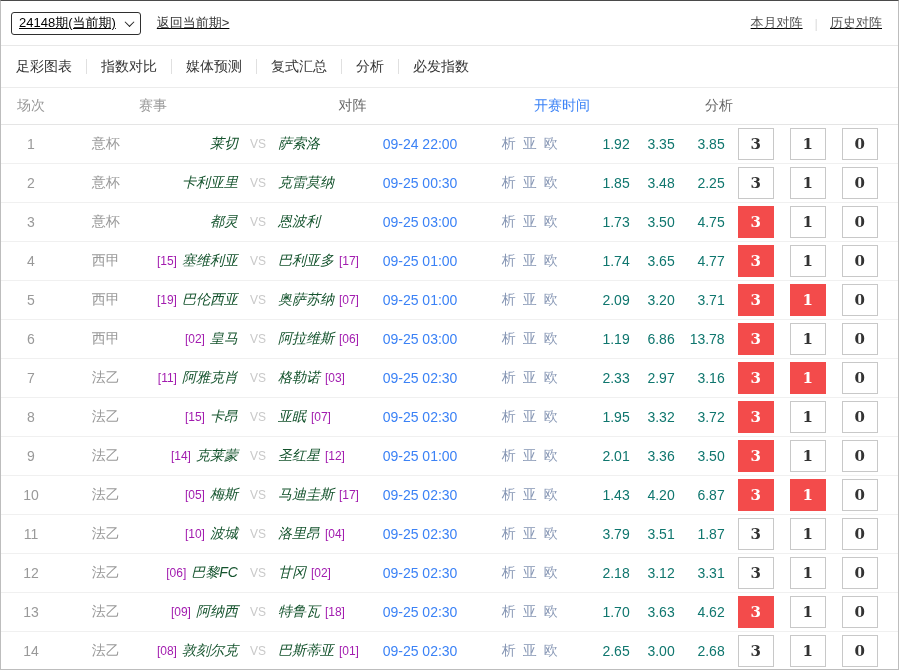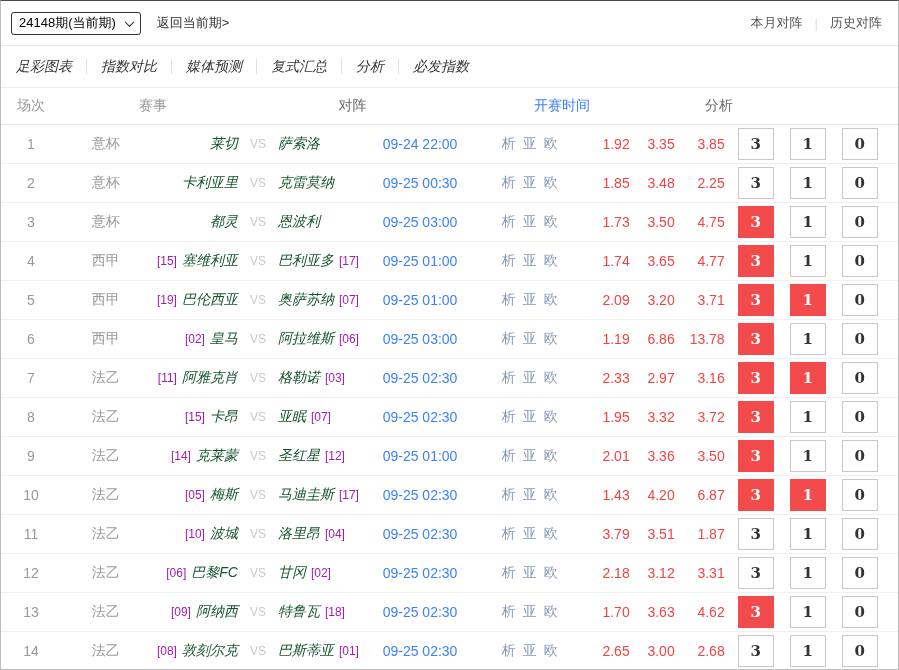--- a/index.html
+++ b/index.html
@@ -4,53 +4,53 @@
 <style>
   * { margin:0; padding:0; box-sizing:border-box; }
   html,body { background:#fff; }
   body { font-family:"Liberation Sans","DejaVu Sans",sans-serif; width:899px; }
   .page {
     width:899px; height:670px; overflow:hidden; background:#fff;
     border:1px solid #bdbdbd; border-top-color:#4a4a4a;
   }
 
   
-  .topbar { height:44px; display:flex; align-items:center; padding:0 16px 0 10px; }
+  .topbar { height:44px; display:flex; align-items:center; padding:0 16px 0 10px;text-decoration:underline; }
   .period-select {
     display:inline-flex; align-items:center; gap:10px; height:23px;
     border:1px solid #2f2f2f; border-radius:3px; padding:0 7px;
     font-size:13px; color:#000; cursor:pointer; background:#fff;
   }
   .chevron-down {
     width:7px; height:7px; border-right:1.6px solid #222; border-bottom:1.6px solid #222;
     transform:rotate(45deg) translate(-1px,-1px); display:inline-block;
   }
   .back-link { margin-left:16px; font-size:13px; color:#333; text-decoration:none; cursor:pointer; }
   .topbar-right { margin-left:auto; display:flex; align-items:center; font-size:13px; color:#555; }
   .topbar-right a { color:#555; text-decoration:none; cursor:pointer; }
   .topbar-sep { color:#ddd; margin:0 12px; }
 
   
   .tabbar {
     height:43px; display:flex; align-items:center; padding-left:15px;
-    border-top:1px solid #e8e8e8; border-bottom:1px solid #ececec;font-style:italic;
+    border-top:1px solid #e8e8e8; border-bottom:1px solid #ececec;
   }
   .tab { font-size:14px; color:#333; padding:0 14px; cursor:pointer; border-left:1px solid #e0e0e0; line-height:15px; }
   .tab:first-child { border-left:none; padding-left:0; }
 
   
   .thead { height:37px; display:flex; align-items:center; color:#666; font-size:14px; border-bottom:1px solid #e5e5e5;gap:47px; }
   .t-row { height:39px; display:flex; align-items:center; border-bottom:1px solid #f0f0f0; font-size:14px; }
 
   .col-no     { width:60px;  text-align:center; color:#999; }
   .col-league { width:90px;  text-align:center; color:#999; }
   .col-match  { width:215px; display:flex; align-items:center; }
   .col-time   { width:110px; text-align:center; color:#3b82f6; }
   .col-ana    { width:110px; display:flex; justify-content:center; gap:7px; }
-  .col-odds   { width:145px; display:flex; color:#ef4444; }
+  .col-odds   { width:145px; display:flex; color:#0f766e; }
   .col-picks  { width:169px; display:flex; justify-content:center; gap:16px; padding-right:12px; }
 
   .thead .col-match, .thead .col-ana, .thead .col-odds, .thead .col-picks { display:block; text-align:center; color:#666; }
 
   .home-side { flex:1; display:flex; justify-content:flex-end; align-items:center; gap:5px; }
   .away-side { flex:1; display:flex; justify-content:flex-start; align-items:center; gap:5px; }
   .team { color:#14532d;font-style:italic; }
   .rank { color:#a21caf; font-size:12px; }
   .vs { width:40px; text-align:center; color:#c9c9c9; font-size:12px; }
 

